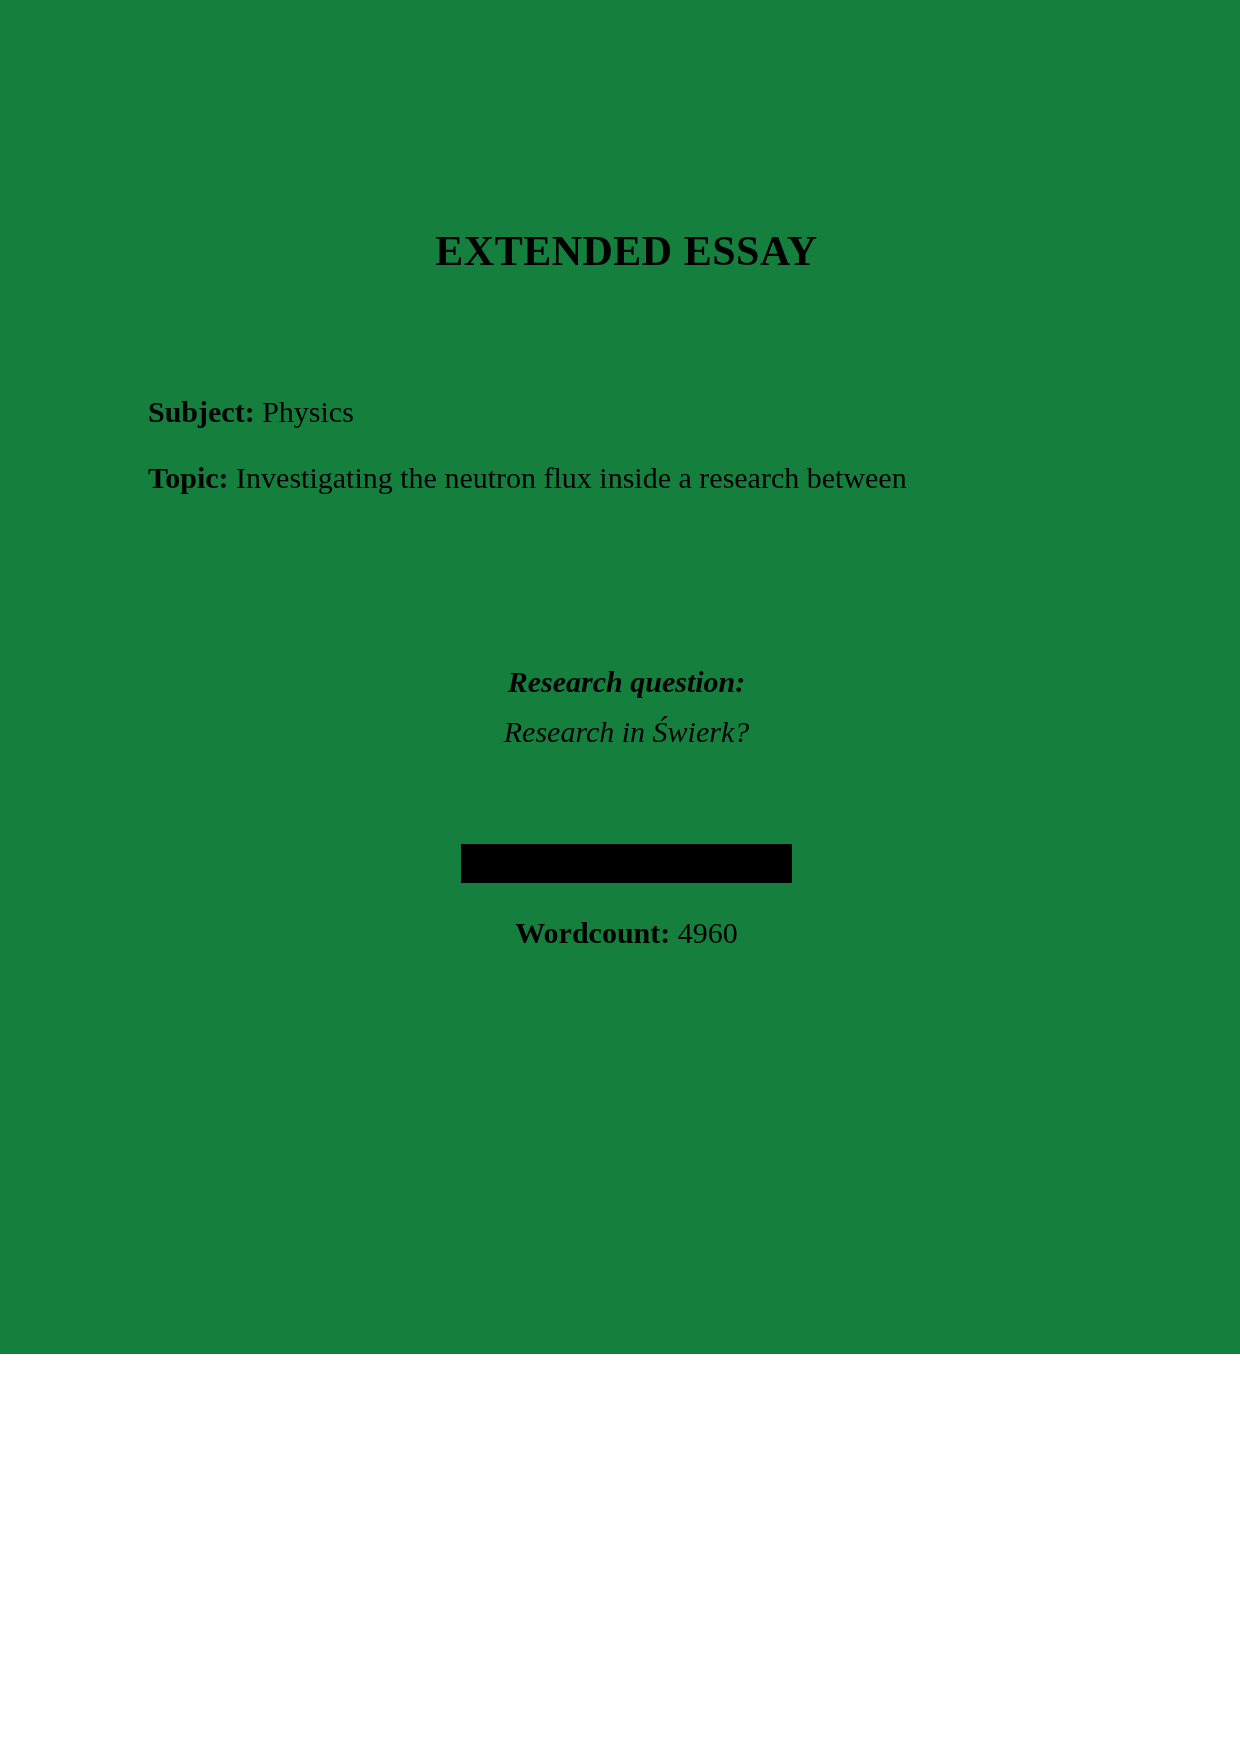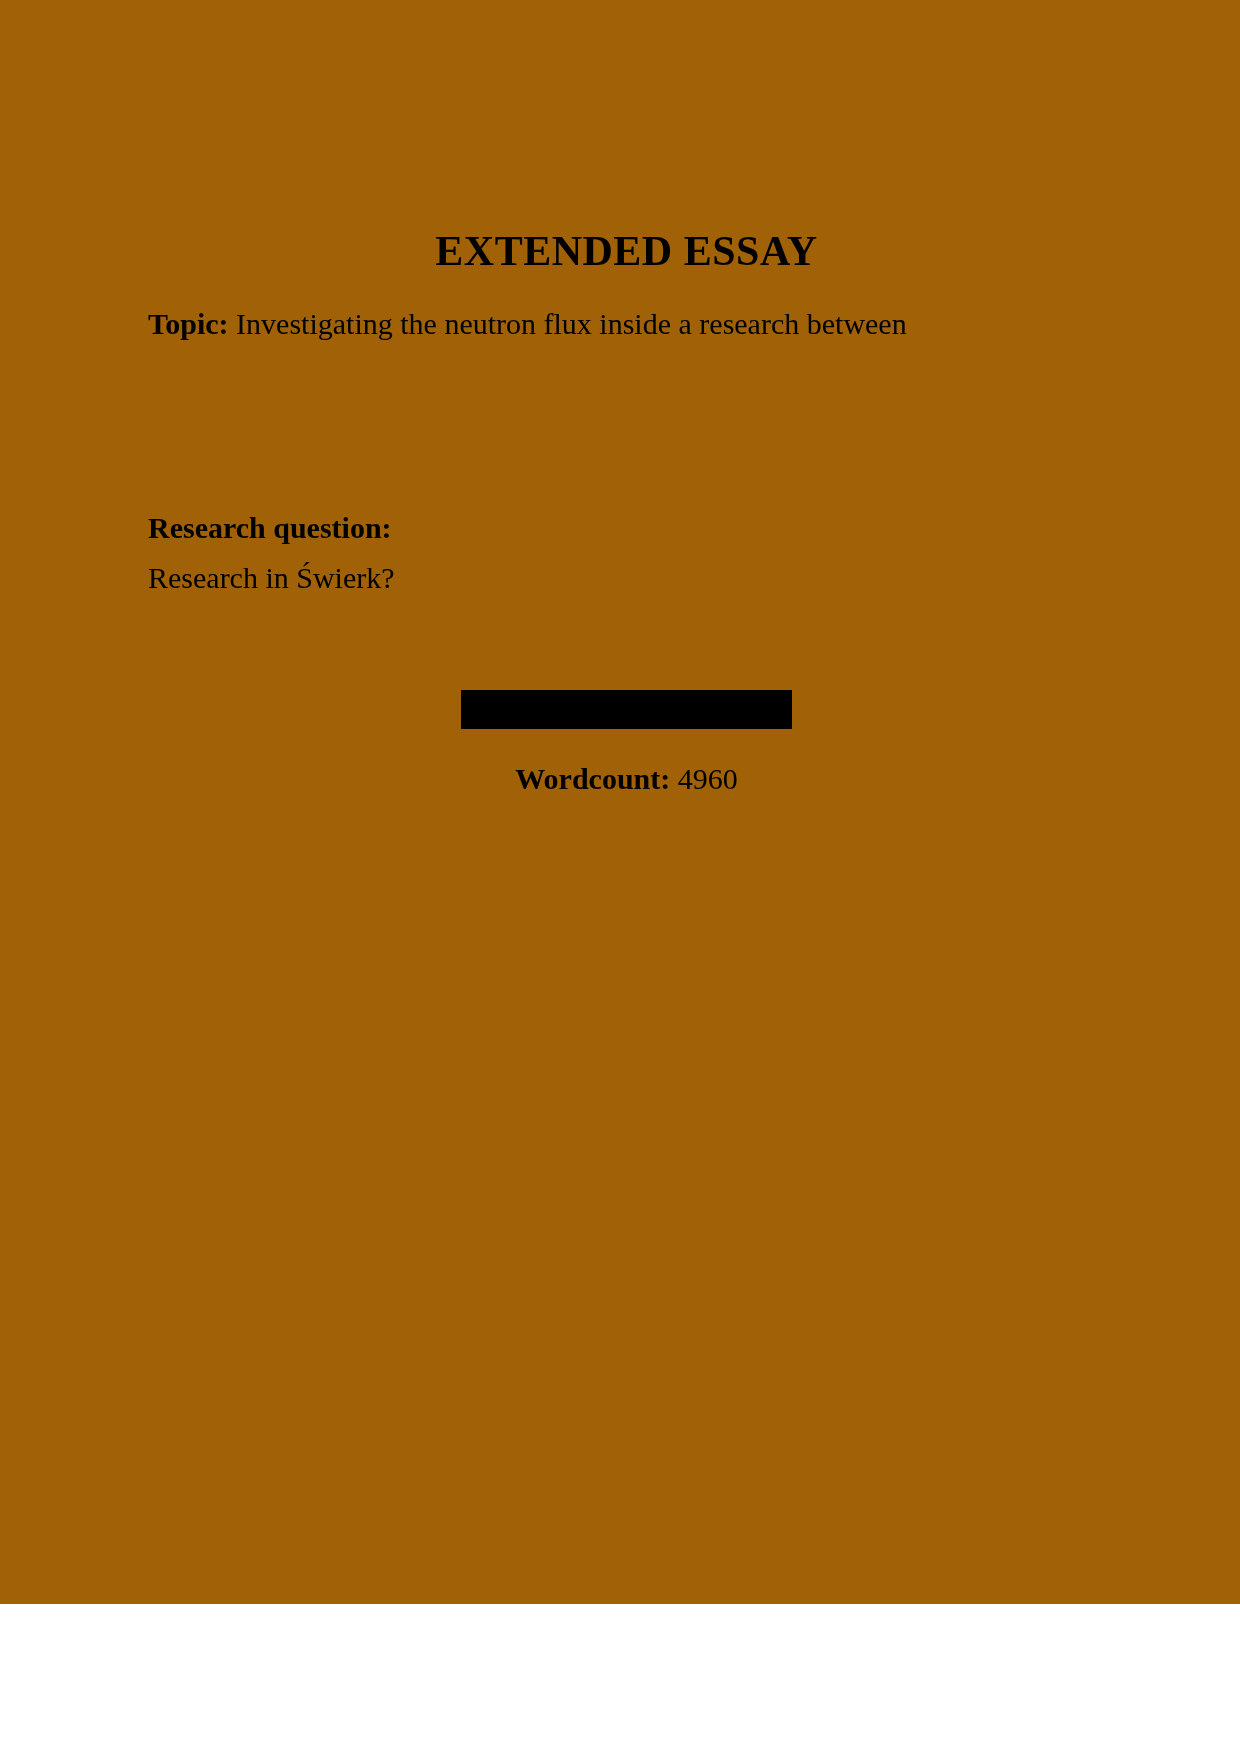--- a/index.html
+++ b/index.html
@@ -3,22 +3,22 @@
 <meta charset="utf-8">
 <style>
   html, body {
     margin: 0;
     padding: 0;
     background: #ffffff;
   }
   .page {
     position: relative;
     width: 1240px;
-    height: 1604px;
-    background: #a16207;
+    height: 1354px;
+    background: #15803d;
     color: #000000;
     font-family: "Liberation Serif", "DejaVu Serif", serif;
     box-sizing: border-box;
     padding: 0 135px 0 148px;
     overflow: hidden;
   }
   .doc-title {
     margin-top: 227px;
     font-size: 42px;
     line-height: 48px;
@@ -28,22 +28,24 @@
   }
   .meta-line {
     font-size: 30px;
     line-height: 34px;
   }
   .meta-subject { margin-top: 120px; }
   .meta-topic   { margin-top: 32px; }
   .meta-label   { font-weight: bold; }
   .rq-block {
     margin-top: 162px;
+    text-align: center;
     font-size: 30px;
     line-height: 50px;
+    font-style: italic;
   }
   .rq-heading { font-weight: bold; }
   .rq-line { white-space: nowrap; }
   .redaction-bar {
     margin: 87px auto 0 auto;
     width: 331px;
     height: 39px;
   }
   .wordcount-line {
     margin-top: 25px;
@@ -53,20 +55,24 @@
   }
   .wc-label { font-weight: bold; }
 </style>
 </head>
 <body>
 
 <div class="page">
 
   <div class="doc-title">EXTENDED ESSAY</div>
 
+  <div class="meta-line meta-subject">
+    <span class="meta-label">Subject:</span>
+    <span>Physics</span>
+  </div>
 
   <div class="meta-line meta-topic">
     <span class="meta-label">Topic:</span>
     <span>Investigating the neutron flux inside a research between</span>
   </div>
 
   <div class="rq-block">
     <div class="rq-heading">Research question:</div>
     <div class="rq-line">Research in Świerk?</div>
   </div>

